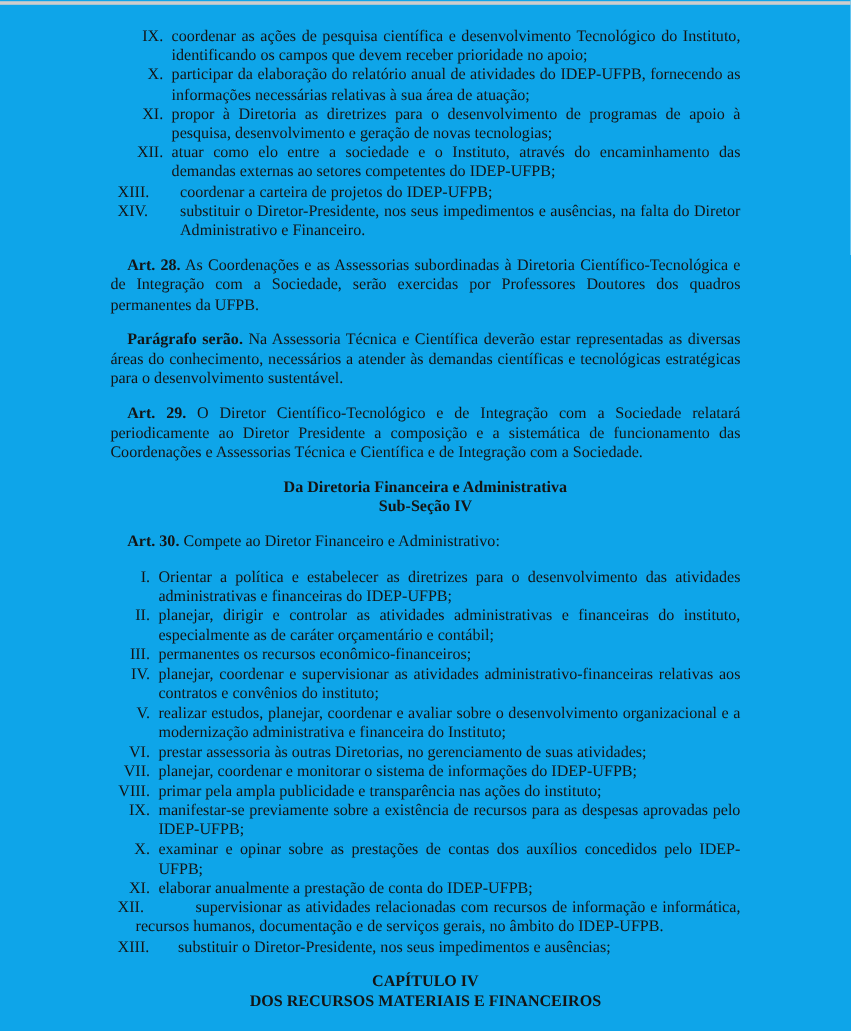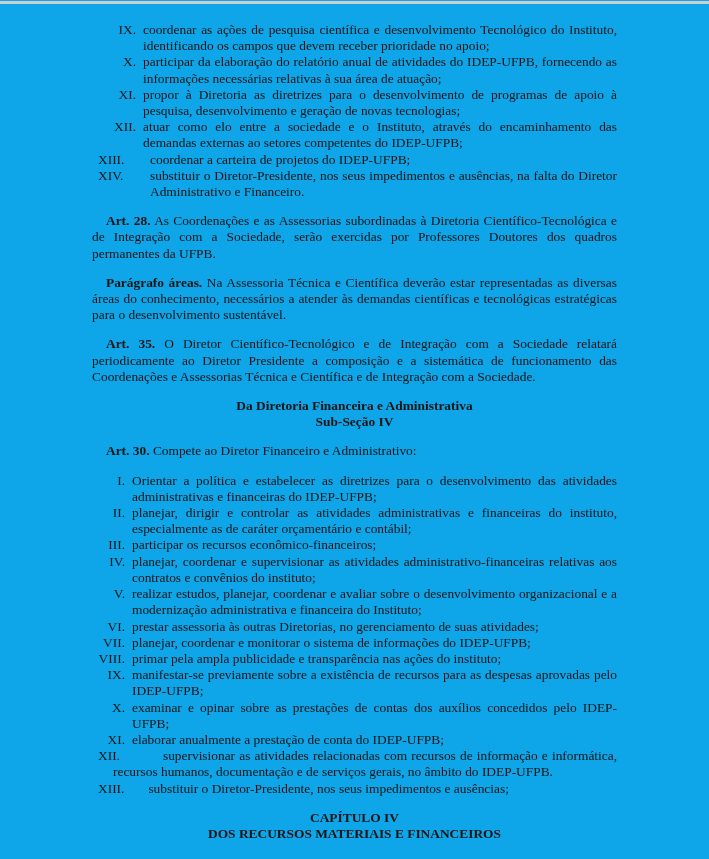--- a/index.html
+++ b/index.html
@@ -91,26 +91,26 @@
           <div class="txt">substituir o Diretor-Presidente, nos seus impedimentos e ausências, na falta do Diretor Administrativo e Financeiro.</div>
         </div>
       </div>
 
     <p class="para">
       <b class="lead">Art. 28.</b>
       <span>As Coordenações e as Assessorias subordinadas à Diretoria Científico-Tecnológica e de Integração com a Sociedade, serão exercidas por Professores Doutores dos quadros permanentes da UFPB.</span>
     </p>
 
     <p class="para">
-      <b class="lead">Parágrafo áreas.</b>
+      <b class="lead">Parágrafo serão.</b>
       <span>Na Assessoria Técnica e Científica deverão estar representadas as diversas áreas do conhecimento, necessários a atender às demandas científicas e tecnológicas estratégicas para o desenvolvimento sustentável.</span>
     </p>
 
     <p class="para">
-      <b class="lead">Art. 35.</b>
+      <b class="lead">Art. 29.</b>
       <span>O Diretor Científico-Tecnológico e de Integração com a Sociedade relatará periodicamente ao Diretor Presidente a composição e a sistemática de funcionamento das Coordenações e Assessorias Técnica e Científica e de Integração com a Sociedade.</span>
     </p>
 
     <div class="heading">
       <div>Da Diretoria Financeira e Administrativa</div>
       <div>Sub-Seção IV</div>
     </div>
 
     <p class="para">
       <b class="lead">Art. 30.</b>
@@ -121,21 +121,21 @@
         <div class="li a">
           <span class="num">I.</span>
           <div class="txt">Orientar a política e estabelecer as diretrizes para o desenvolvimento das atividades administrativas e financeiras do IDEP-UFPB;</div>
         </div>
         <div class="li a">
           <span class="num">II.</span>
           <div class="txt">planejar, dirigir e controlar as atividades administrativas e financeiras do instituto, especialmente as de caráter orçamentário e contábil;</div>
         </div>
         <div class="li a">
           <span class="num">III.</span>
-          <div class="txt">participar os recursos econômico-financeiros;</div>
+          <div class="txt">permanentes os recursos econômico-financeiros;</div>
         </div>
         <div class="li a">
           <span class="num">IV.</span>
           <div class="txt">planejar, coordenar e supervisionar as atividades administrativo-financeiras relativas aos contratos e convênios do instituto;</div>
         </div>
         <div class="li a">
           <span class="num">V.</span>
           <div class="txt">realizar estudos, planejar, coordenar e avaliar sobre o desenvolvimento organizacional e a modernização administrativa e financeira do Instituto;</div>
         </div>
         <div class="li a">

